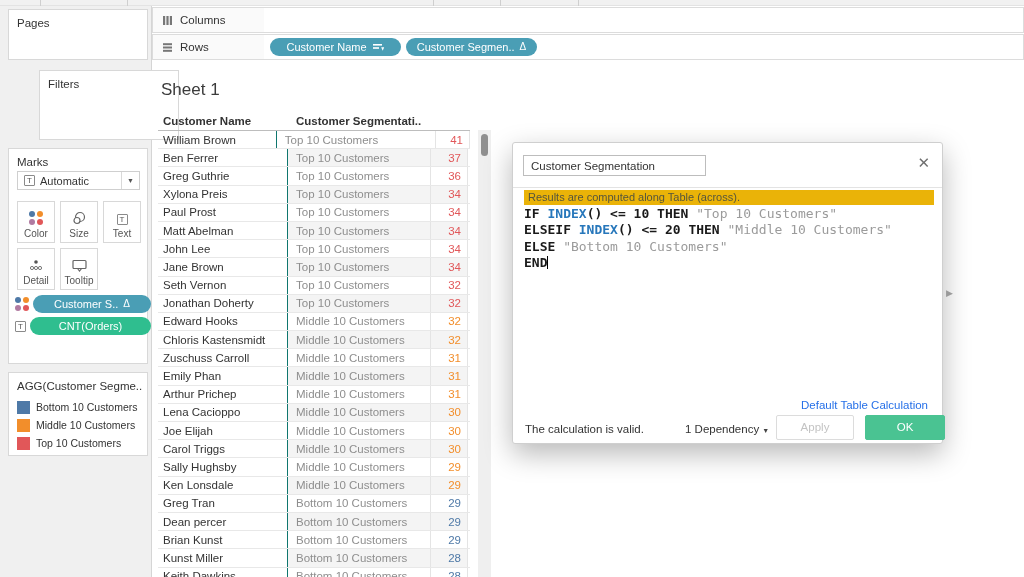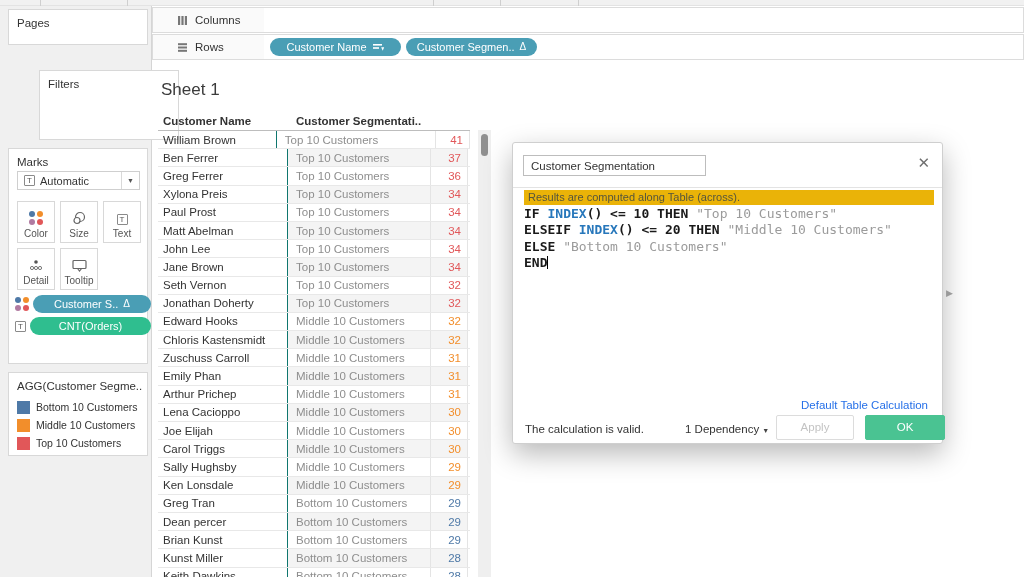--- a/index.html
+++ b/index.html
@@ -7,21 +7,21 @@
   body { position:relative; font-family:"Liberation Sans",sans-serif; background:#fff; overflow:hidden; color:#333; }
 
   
   .topstrip { position:absolute; left:0; top:0; width:1024px; height:6px; background:#f1f1f1; border-bottom:1px solid #e3e3e3; }
   .topstrip .tick { position:absolute; top:0; width:1px; height:6px; background:#cfcfcf; }
 
   
   .sidebar { position:absolute; left:0; top:6px; width:152px; height:571px; background:#f0f0f0; border-right:1px solid #d5d5d5; }
   .card { position:absolute; background:#fff; border:1px solid #d8d8d8; font-size:11.5px; color:#333; }
   .card .card-label { position:absolute; left:8px; top:7px; }
-  .card-pages   { left:8px; top:9px;   width:140px; height:36px; }
+  .card-pages   { left:8px; top:9px;   width:140px; height:51px; }
   .card-filters { left:8px; top:70px;  width:140px; height:70px;margin-left:31px; }
   .card-marks   { left:8px; top:148px; width:140px; height:216px; }
   .card-legend  { left:8px; top:372px; width:140px; height:84px; }
 
   .mark-dropdown { position:absolute; left:8px; top:22px; width:123px; height:19px; border:1px solid #cfcfcf; display:flex; align-items:center; font-size:11px; color:#333; background:#fff; }
   .mark-dropdown .dd-caret { margin-left:auto; border-left:1px solid #d9d9d9; width:18px; height:100%; display:flex; align-items:center; justify-content:center; font-size:7px; color:#555; }
   .mark-dropdown .tbox { margin:0 5px 0 6px; }
 
   .tbox { display:inline-flex; width:11px; height:11px; border:1px solid #8a8a8a; border-radius:1px; align-items:center; justify-content:center; font-size:8px; color:#555; flex:none; }
 
@@ -36,21 +36,21 @@
   .pill { height:18px; border-radius:9px; color:#fff; font-size:11px; display:flex; align-items:center; justify-content:center; gap:5px; padding:0 9px; white-space:nowrap; }
   .pill .delta { font-size:10px; line-height:1; }
   .mark-pill-row .pill { flex:1; }
 
   .legend-items { position:absolute; left:8px; top:25px; right:4px; }
   .legend-item { display:flex; align-items:center; gap:6px; height:18px; font-size:10.5px; color:#333; }
   .legend-item .swatch { width:13px; height:13px; flex:none; }
   .legend-title { white-space:nowrap; overflow:hidden; }
 
   
-  .shelf-label { position:absolute; width:113px; height:26px; background:#fafafa; border:1px solid #dcdcdc; display:flex; align-items:center; gap:7px; padding-left:24px; font-size:11.5px; color:#333; }
+  .shelf-label { position:absolute; width:113px; height:26px; background:#fafafa; border:1px solid #dcdcdc; display:flex; align-items:center; gap:7px; padding-left:9px; font-size:11.5px; color:#333; }
   .shelf-content { position:absolute; left:264px; width:760px; height:26px; background:#fff; border:1px solid #dcdcdc; border-left:none; display:flex; align-items:center; gap:5px; padding-left:6px; }
   .shelf-row1 { top:7px; } .shelf-row2 { top:34px; }
   .rows-pill { width:131px; }
 
   
   .sheet-title { position:absolute; left:161px; top:80px; font-size:17px; color:#3b3b3b; }
   .tbl { position:absolute; left:158px; top:112px; width:312px; }
   .tbl-header { display:flex; height:19px; border-bottom:1px solid #bdbdbd; font-weight:bold; font-size:11.5px; align-items:center; }
   .tbl-rows { height:446px; overflow:hidden; }
   .tbl-row { display:flex; height:18.2px; border-bottom:1px solid #e8e8e8; align-items:center; font-size:11.5px; }
@@ -251,21 +251,21 @@
         <div class="c-name">William Brown</div>
         <div class="c-seg">Top 10 Customers</div>
         <div class="c-val" style="color: rgb(225, 87, 89); margin-left: 28px;">41</div>
       </div>
       <div class="tbl-row">
         <div class="c-name">Ben Ferrer</div>
         <div class="c-seg">Top 10 Customers</div>
         <div class="c-val" style="color: rgb(225, 87, 89);">37</div>
       </div>
       <div class="tbl-row">
-        <div class="c-name">Greg Ferrer</div>
+        <div class="c-name">Greg Guthrie</div>
         <div class="c-seg">Top 10 Customers</div>
         <div class="c-val" style="color: rgb(225, 87, 89);">36</div>
       </div>
       <div class="tbl-row">
         <div class="c-name">Xylona Preis</div>
         <div class="c-seg">Top 10 Customers</div>
         <div class="c-val" style="color: rgb(225, 87, 89);">34</div>
       </div>
       <div class="tbl-row">
         <div class="c-name">Paul Prost</div>

